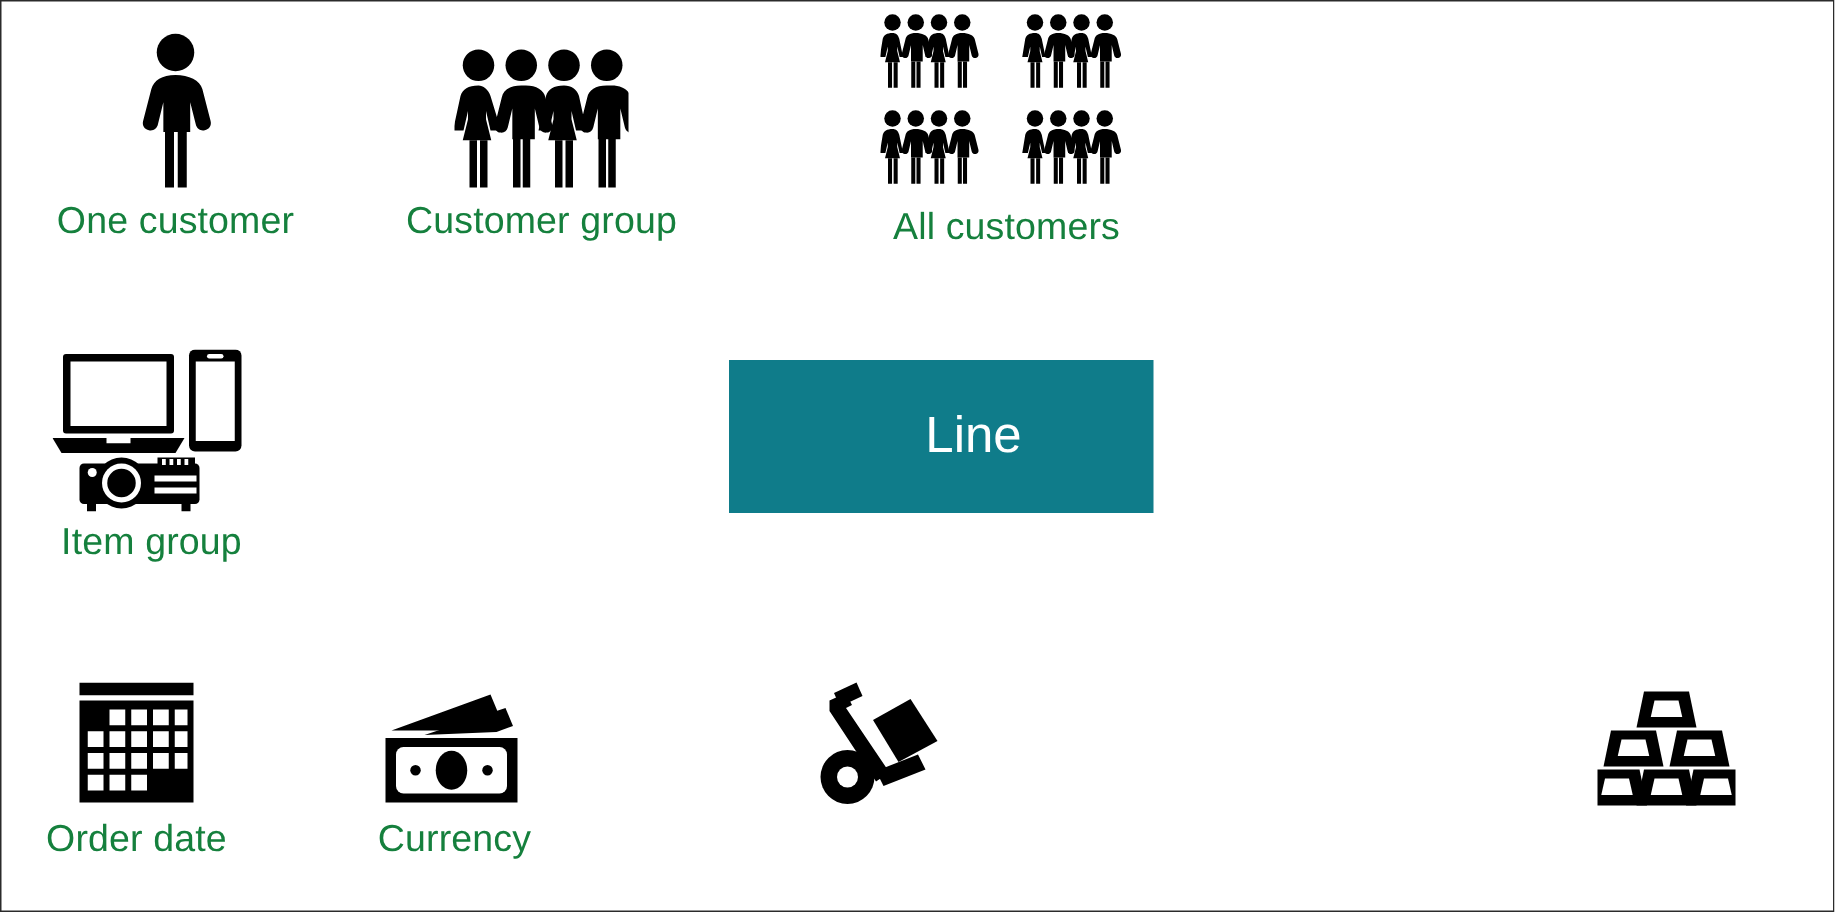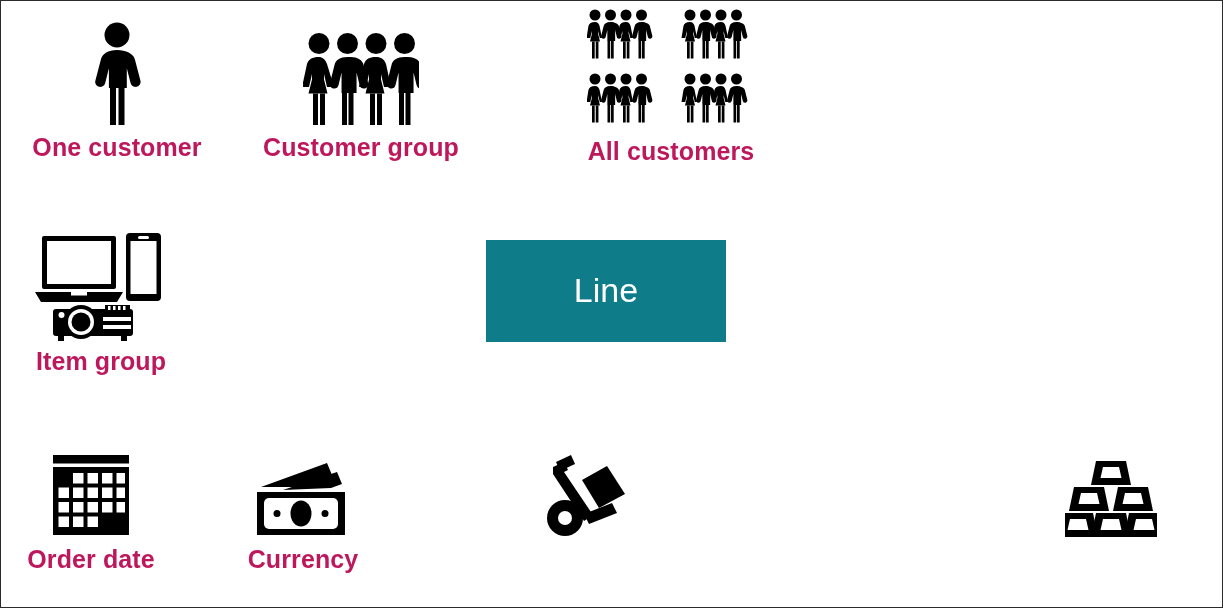--- a/index.html
+++ b/index.html
@@ -26,23 +26,23 @@
     align-items: center;
     justify-content: flex-end;
   }
   .icon-wrap {
     display: flex;
     align-items: flex-end;
     justify-content: center;
   }
   .node-label {
     margin-top: 6px;
-    color: #be185d;
+    color: #15803d;
     font-size: 25px;
-    font-weight: 700;
+    font-weight: 400;
     letter-spacing: 0.1px;
     white-space: nowrap;
     line-height: 1.15;
   }
   .center-box {
     position: absolute;
     display: flex;
     align-items: center;
     justify-content: center;
     background: #0f7c8a;
@@ -166,21 +166,21 @@
             <rect x="136" y="184" width="56" height="8"></rect>
           </g>
           <rect x="46" y="206" width="12" height="10"></rect>
           <rect x="172" y="206" width="12" height="10"></rect>
         </g>
       </svg>
     </div>
     <div class="node-label">Item group</div>
   </div>
 
-  <div class="center-box" style="left:485px; top:239px; width:240px; height:102px;">
+  <div class="center-box" style="left:485px; top:239px; width:240px; height:102px;padding-left:43px;">
     <div class="center-box-text">
       <span>Line</span><br>
     </div>
   </div>
 
   <div class="node" style="left:0px; top:448px; width:180px;">
     <div class="icon-wrap" style="height:90px;">
       <svg width="80" height="84" viewBox="0 0 160 168" aria-hidden="true">
         <g fill="#000">
           <rect x="4" y="0" width="152" height="17"></rect>

